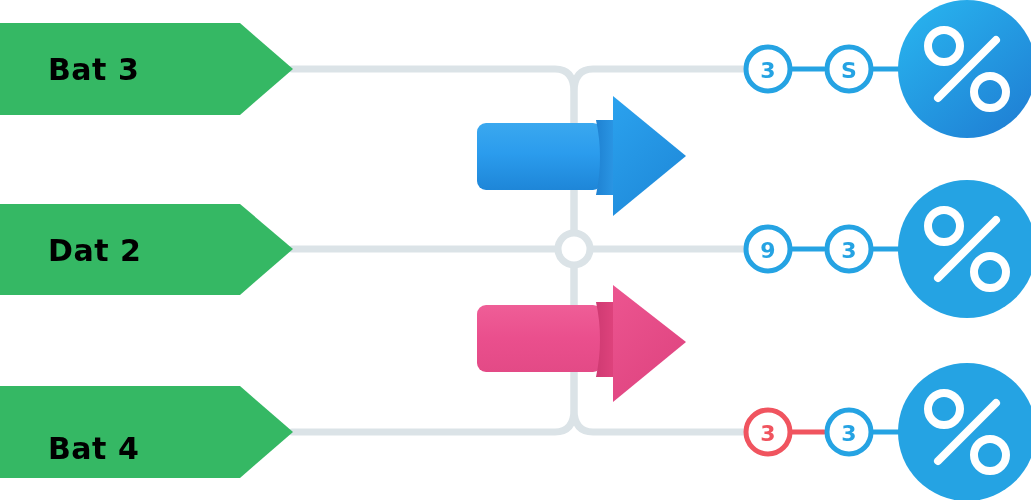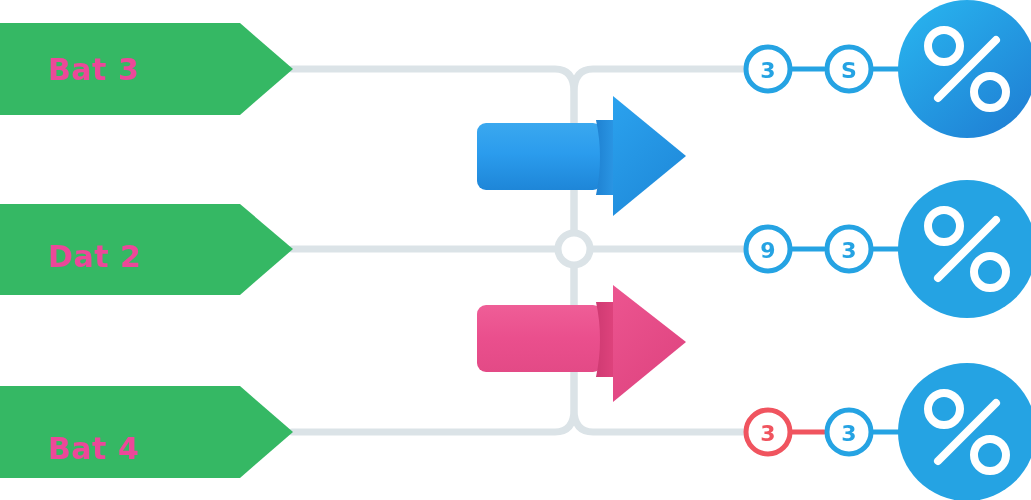--- a/index.html
+++ b/index.html
@@ -22,28 +22,28 @@
     left: 0;
     top: 0;
     width: 1031px;
     height: 500px;
   }
   .banner-label {
     position: absolute;
     font-family: "DejaVu Sans", sans-serif;
     font-weight: bold;
     font-size: 30px;
-    color: #ec4899;
+    color: #000000;
     letter-spacing: 0.5px;
     white-space: nowrap;
     pointer-events: none;
     text-align: right;
   }
   #label-row-0 { left: 48px; top: 52px; }
-  #label-row-1 { left: 48px; top: 239px; }
+  #label-row-1 { left: 48px; top: 233px; }
   #label-row-2 { left: 48px; top: 431px; }
 </style>
 </head>
 <body>
 
 <div id="infographic">
 
   <svg class="layer" viewBox="0 0 1031 500" xmlns="http://www.w3.org/2000/svg">
     <defs>
       <linearGradient id="gradPercentTop" x1="0" y1="0" x2="0.85" y2="1">

